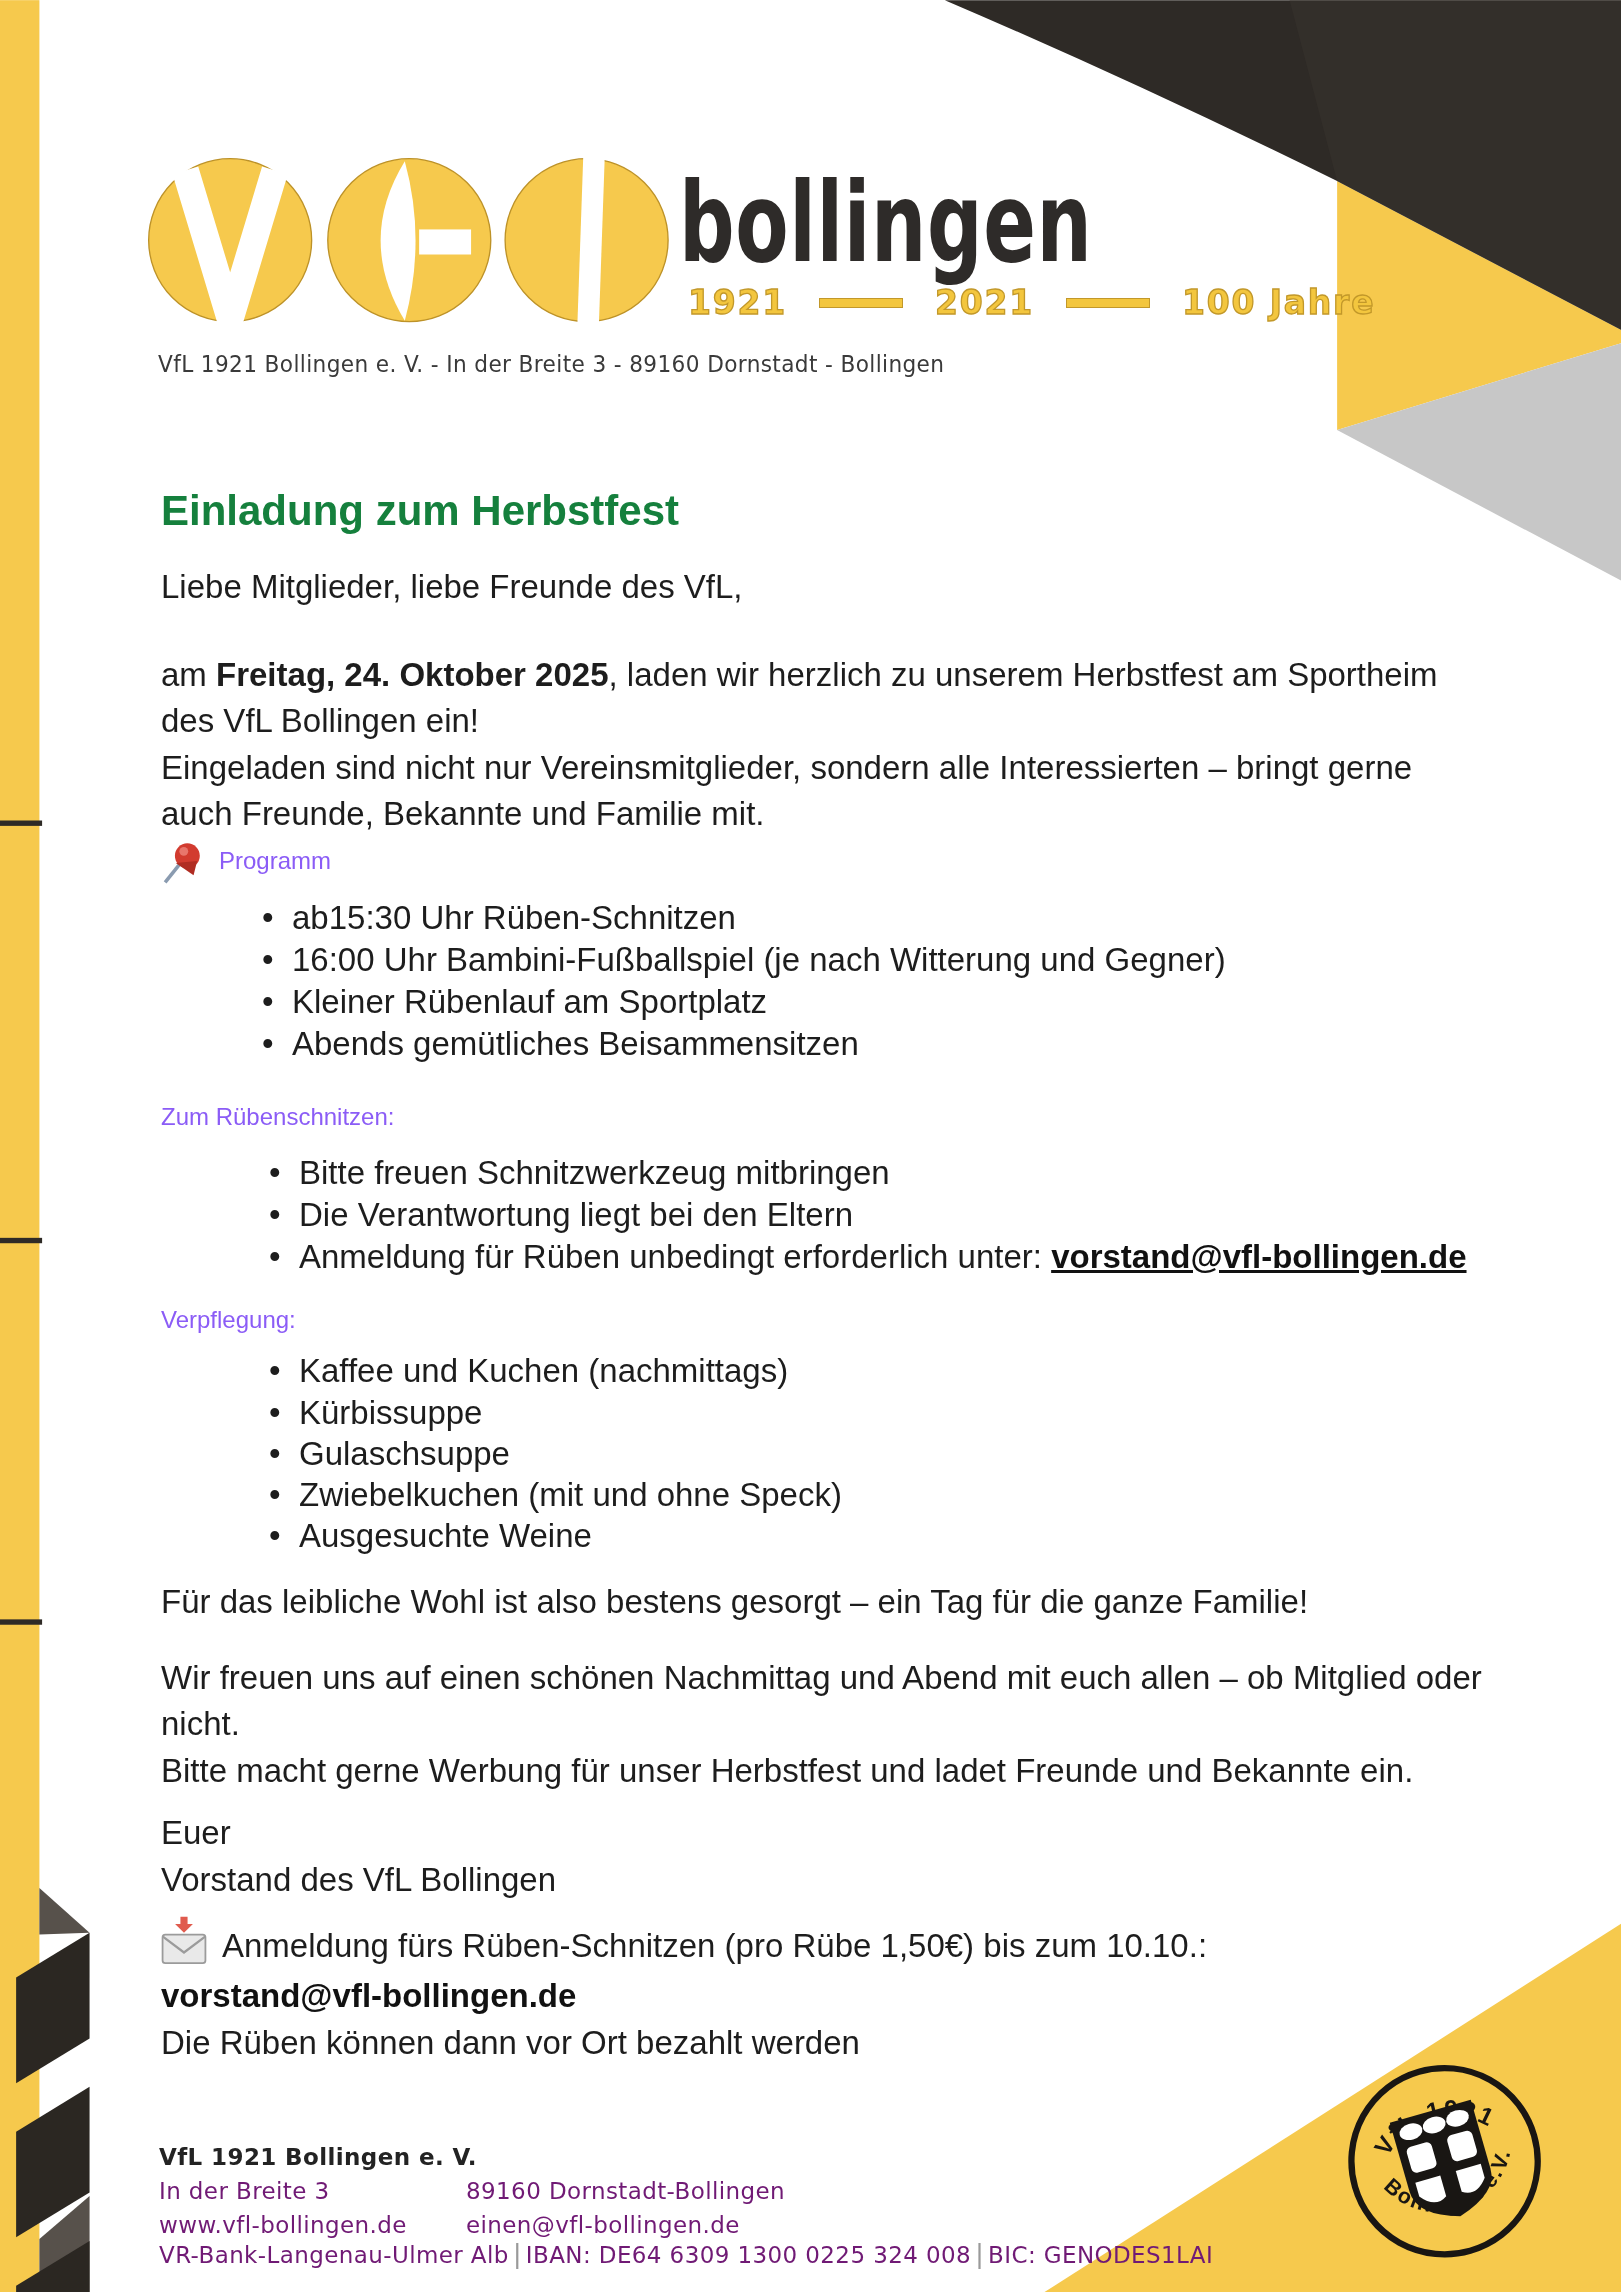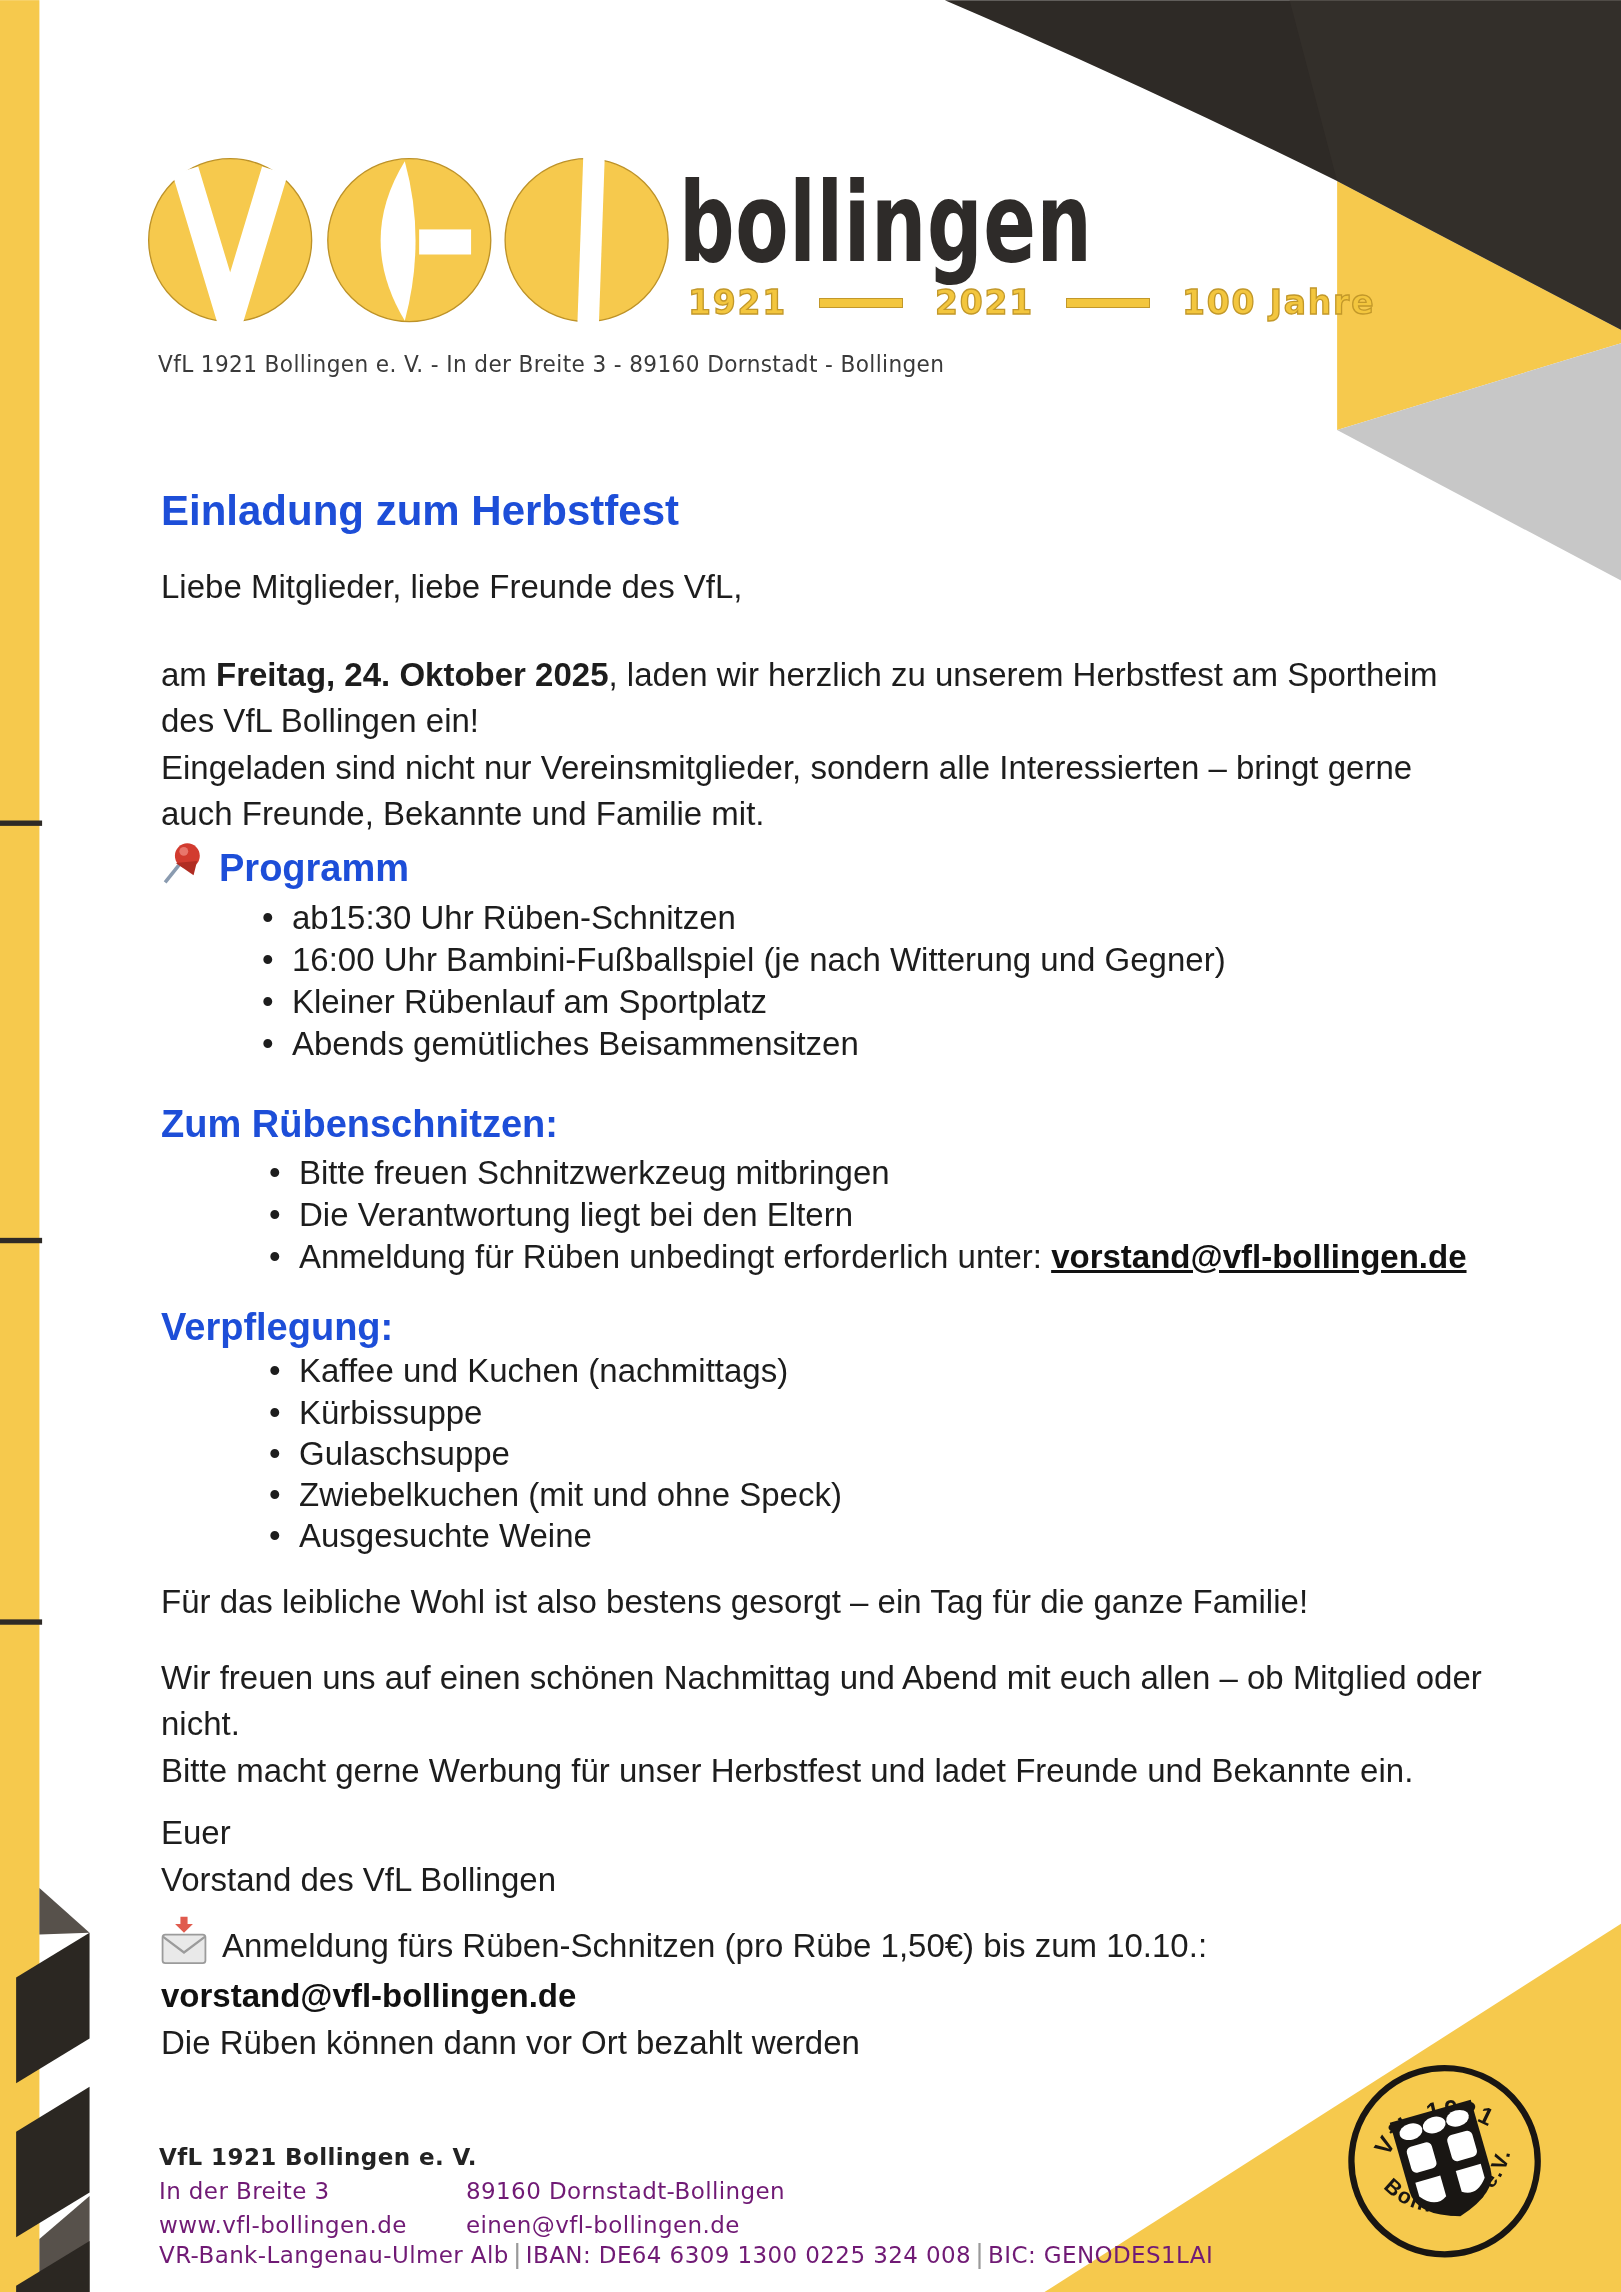--- a/index.html
+++ b/index.html
@@ -20,24 +20,24 @@
   .years-text{
     font-family:"DejaVu Sans", sans-serif;font-weight:700;font-size:33px;
     color:#f3c63e;-webkit-text-stroke:1.3px #c2982a;letter-spacing:1.8px;
   }
   .years-bar{width:82px;height:8px;background:#f3c63e;border:0.9px solid #c2982a;}
   .address-line{
     left:158px;top:351px;font-family:"DejaVu Sans", sans-serif;font-size:23px;
     color:#3a3a3a;letter-spacing:0.4px;transform:scaleX(.94);transform-origin:left top;
   }
   
-  .h1{left:161px;top:487px;font-size:42px;font-weight:bold;color:#1d4ed8;}
+  .h1{left:161px;top:487px;font-size:42px;font-weight:bold;color:#15803d;}
   .bodyline{font-size:33px;color:#1d1d1d;}
   .b{font-weight:bold;}
-  .section-h{font-size:38px;font-weight:bold;color:#1d4ed8;}
+  .section-h{font-size:24px;font-weight:normal;color:#8b5cf6;}
   .bullet-dot{display:inline-block;width:30px;color:#1d1d1d;}
   .email-link{font-weight:bold;text-decoration:underline;color:#111;}
   .email-plain{font-weight:bold;color:#111;}
   
   .foot{font-family:"DejaVu Sans", sans-serif;font-size:23px;color:#701a75;letter-spacing:0.4px;}
   .foot-bold{font-weight:bold;color:#232323;}
   .bank-row{left:159px;top:2239px;display:flex;align-items:center;gap:5px;}
   .pipe{color:#9a9a9a;font-size:27px;}
   
   .icon{position:absolute;}

